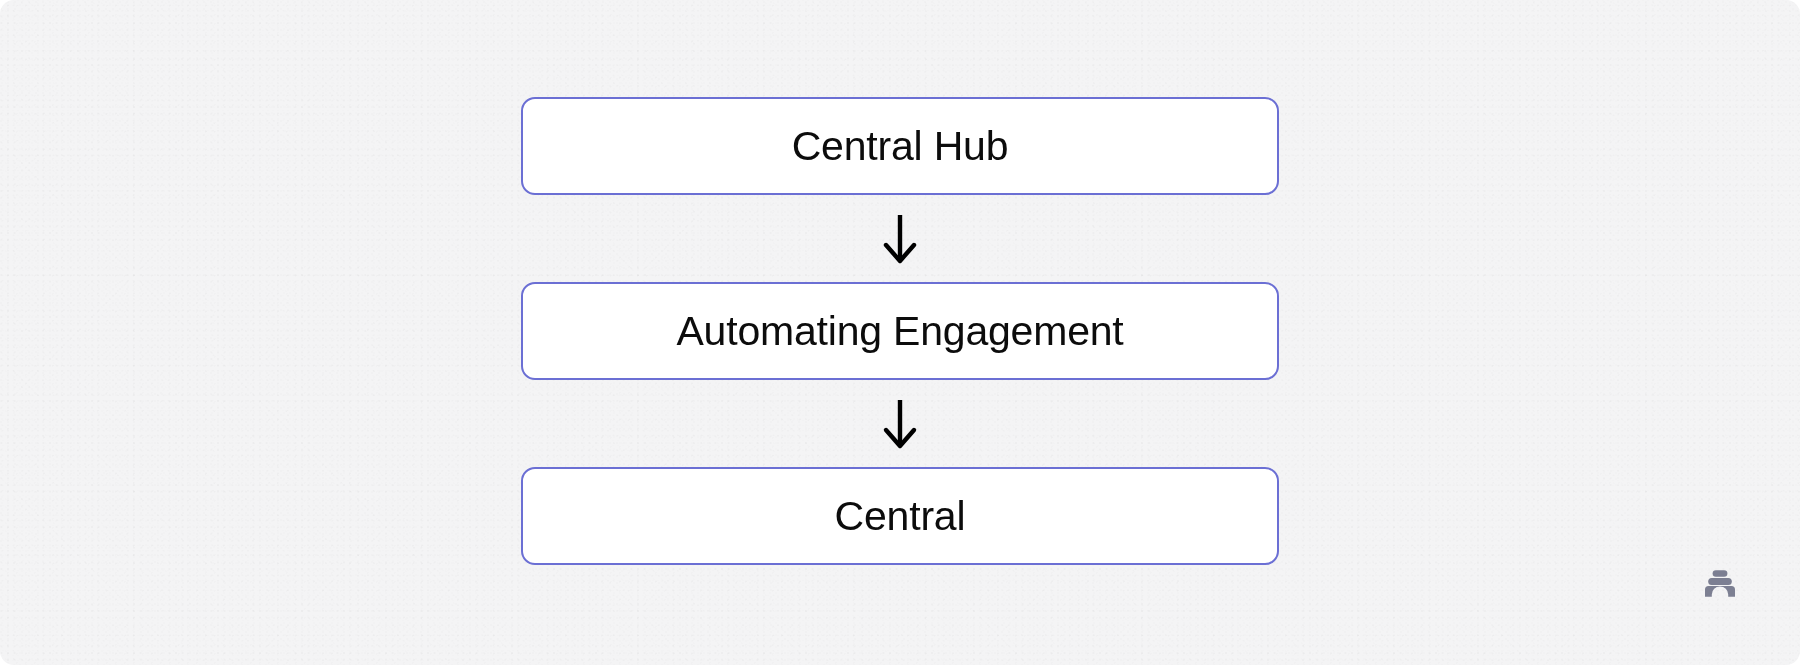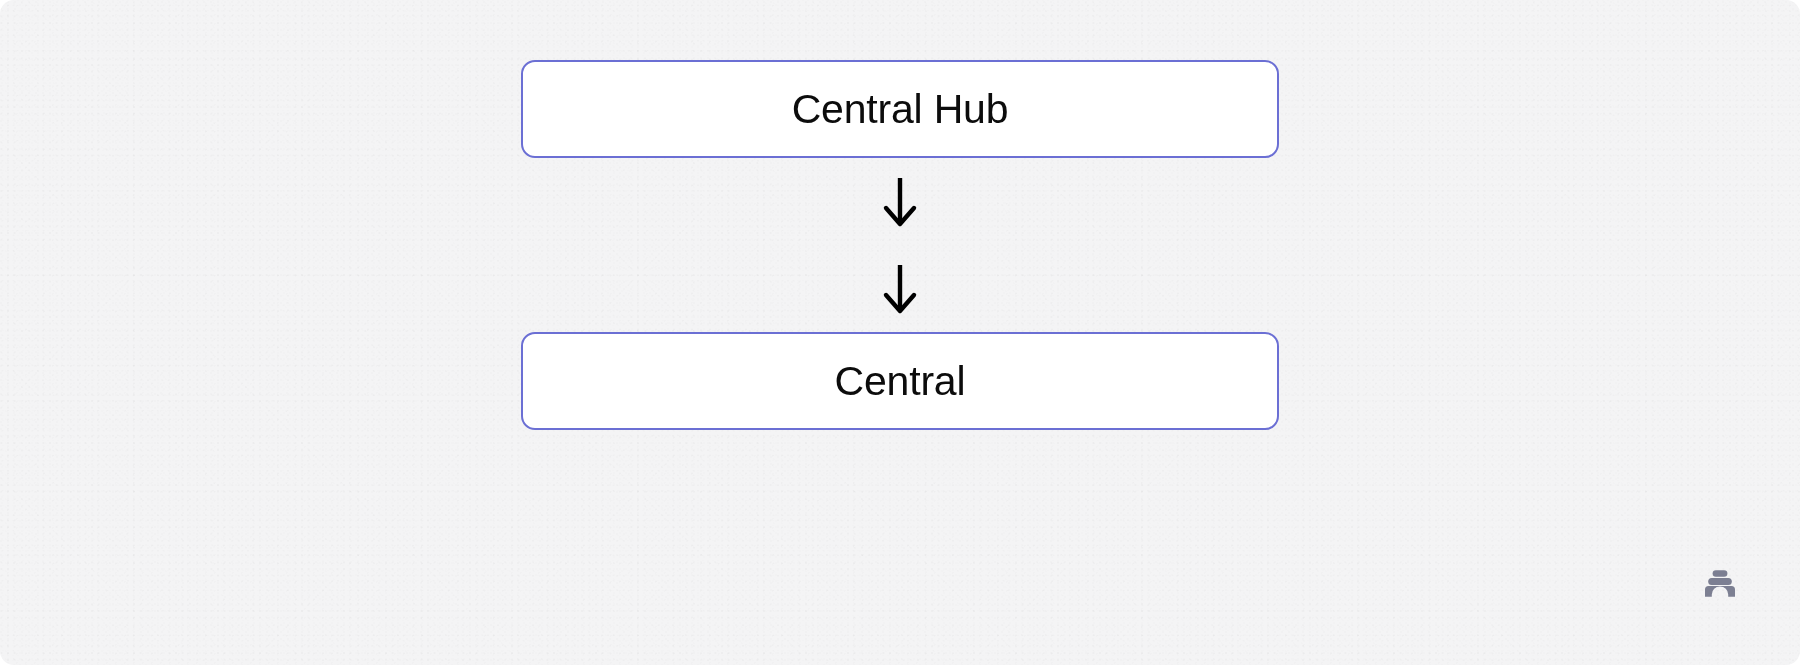--- a/index.html
+++ b/index.html
@@ -39,21 +39,21 @@
   #flow {
     position: absolute;
     left: 0;
     top: 0;
     width: 1800px;
     height: 665px;
     display: flex;
     flex-direction: column;
     align-items: center;
     justify-content: flex-start;
-    padding-top: 60px;
+    padding-top: 97px;
     box-sizing: border-box;
   }
 
   .node {
     width: 758px;
     height: 98px;
     box-sizing: border-box;
     background: #ffffff;
     border: 2px solid #6b6fd4;
     border-radius: 14px;
@@ -105,20 +105,23 @@
       <span class="node-label">Central Hub</span>
     </div>
 
     <div class="connector">
       <svg class="arrow-icon" viewBox="0 0 40 52">
         <path d="M20 2 L20 47" stroke="#000000" stroke-width="4.4" stroke-linecap="butt" fill="none"></path>
         <path d="M6 32 L20 48 L34 32" stroke="#000000" stroke-width="4.4" stroke-linecap="round" stroke-linejoin="round" fill="none"></path>
       </svg>
     </div>
 
+    <div class="node">
+      <span class="node-label">Automating Engagement</span>
+    </div>
 
     <div class="connector">
       <svg class="arrow-icon" viewBox="0 0 40 52">
         <path d="M20 2 L20 47" stroke="#000000" stroke-width="4.4" stroke-linecap="butt" fill="none"></path>
         <path d="M6 32 L20 48 L34 32" stroke="#000000" stroke-width="4.4" stroke-linecap="round" stroke-linejoin="round" fill="none"></path>
       </svg>
     </div>
 
     <div class="node">
       <span class="node-label">Central</span>

